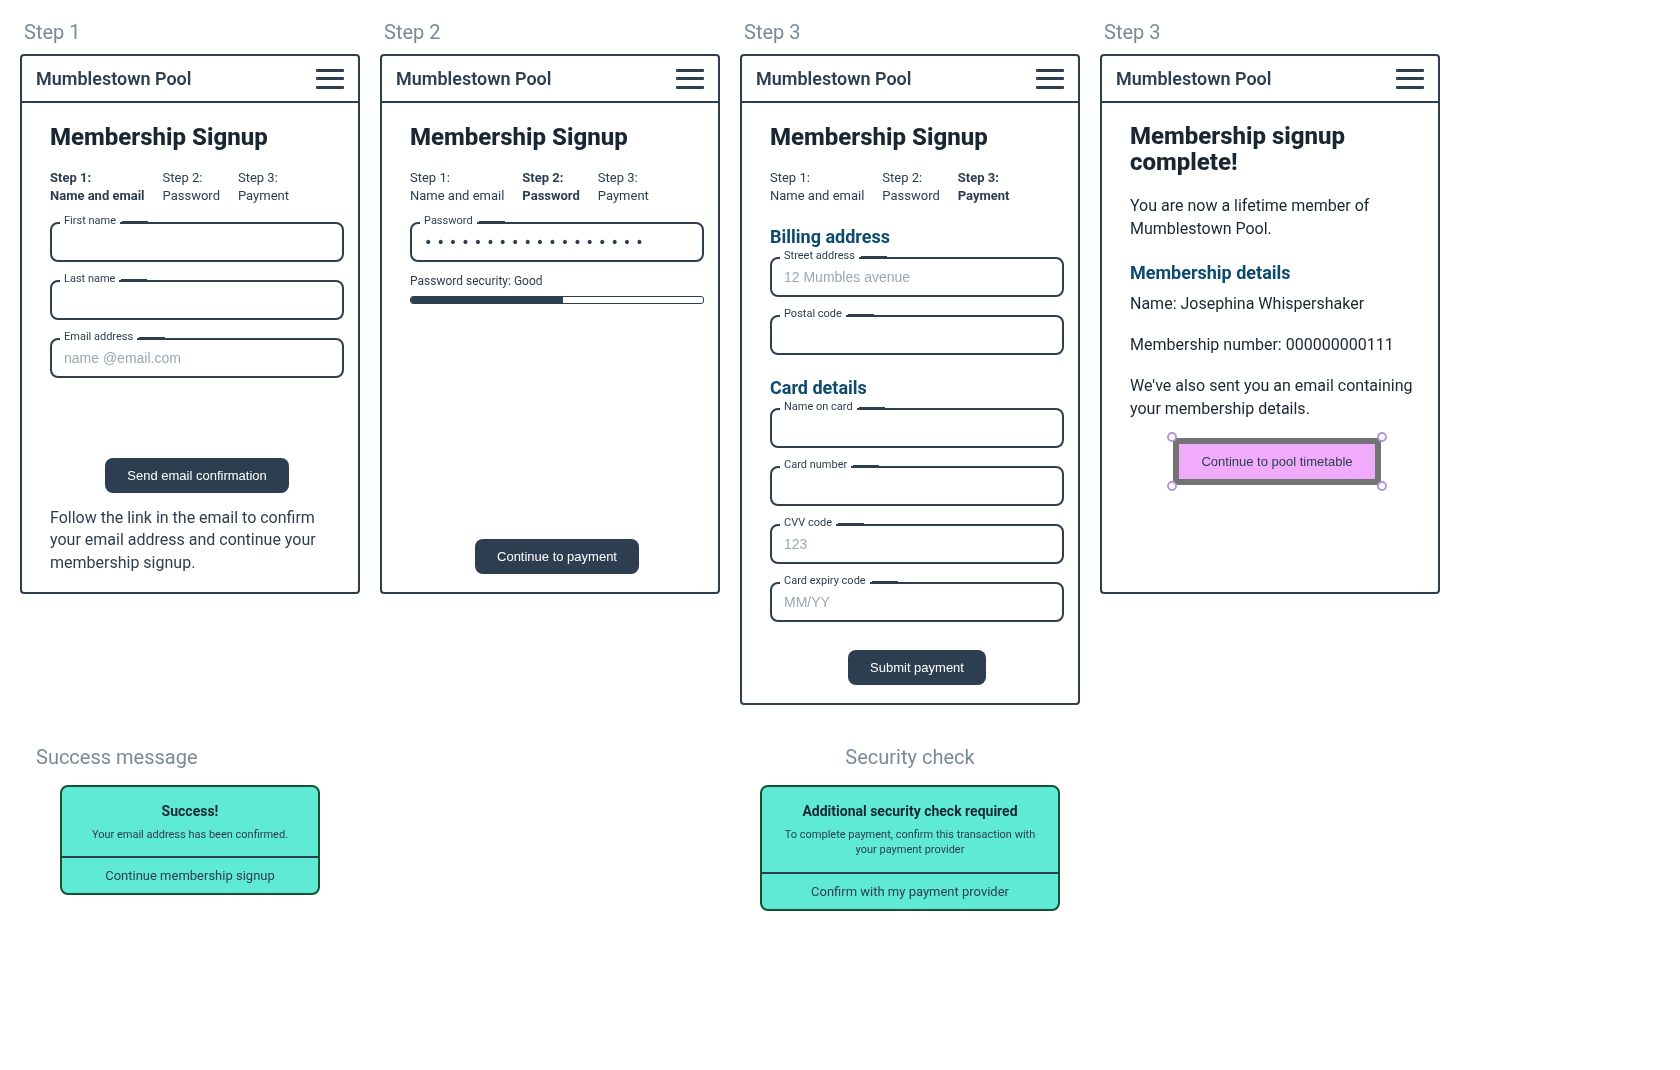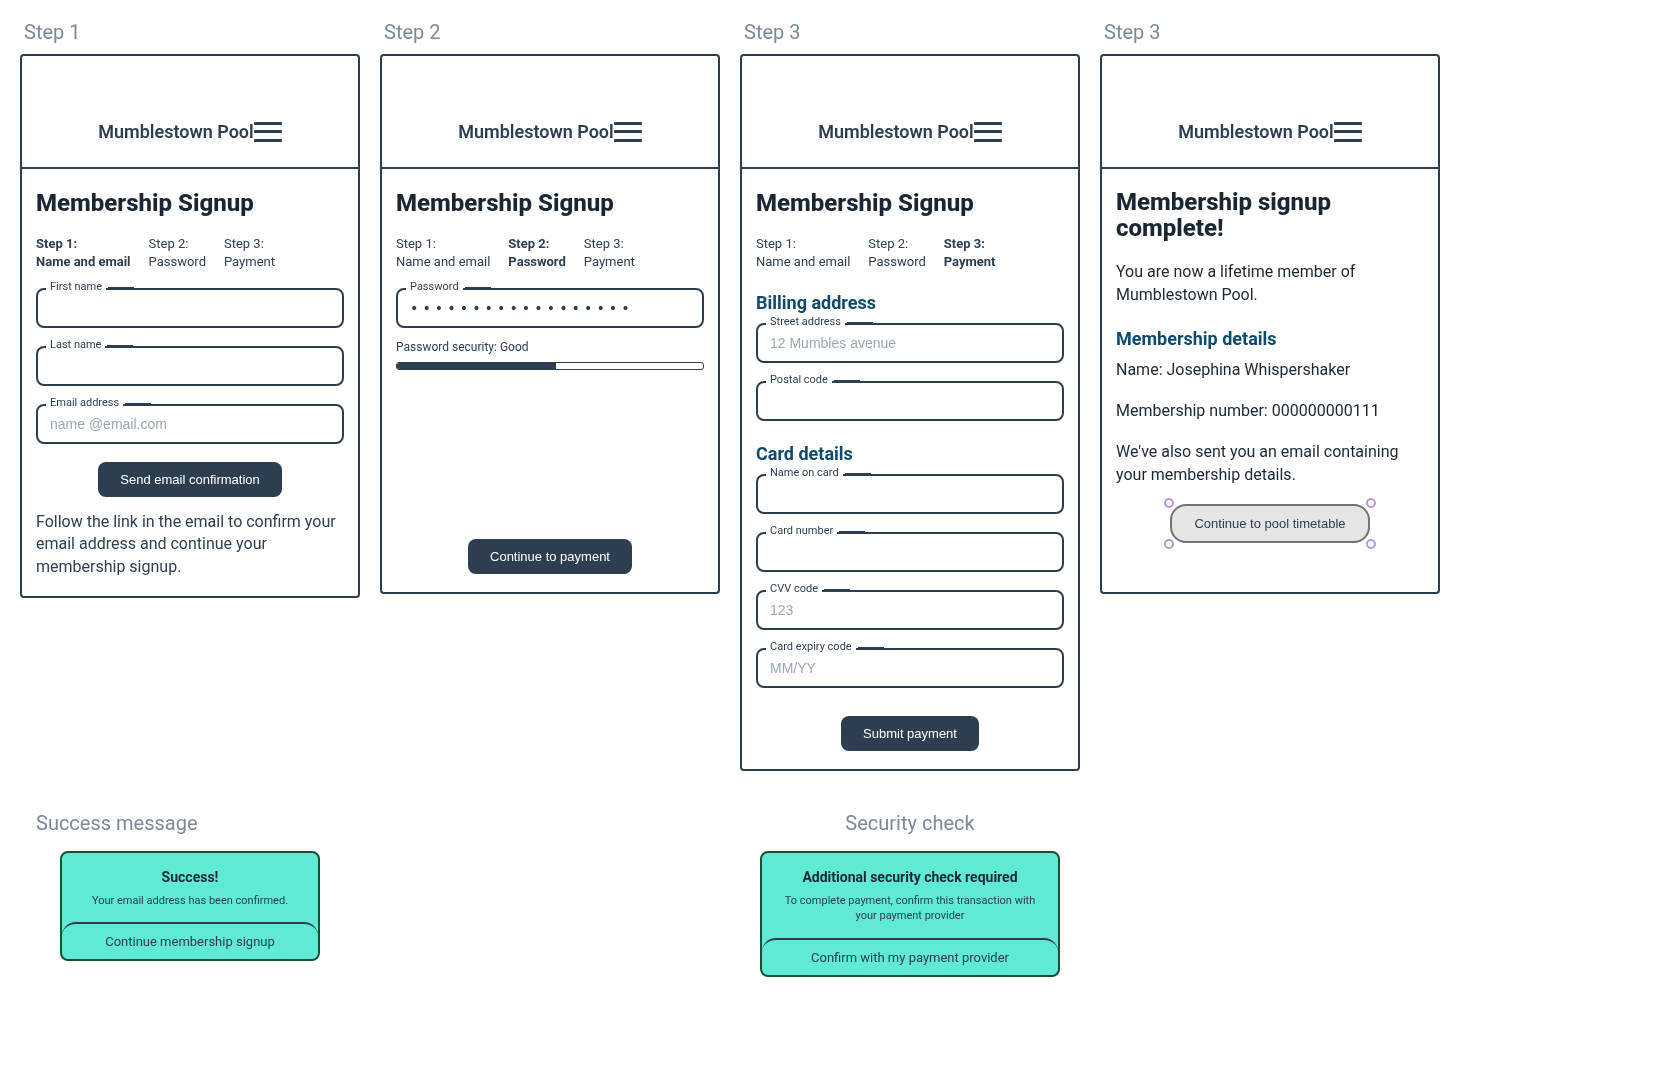--- a/index.html
+++ b/index.html
@@ -29,23 +29,22 @@
     display: flex;
     flex-direction: column;
     min-height: 540px;
     position: relative;
   }
   .phone.tall { min-height: 620px; }
   .topbar {
     border-bottom: 2px solid #2c3e50;
     display: flex;
     align-items: center;
-    justify-content: center;
-    padding: 25px 14px;
-    margin-top: 40px;
+    justify-content: space-between;
+    padding: 12px 14px;
   }
   .app-title {
     font-size: 18px;
     font-weight: 600;
     color: #2c3e50;
   }
   .hamburger {
     width: 28px;
     height: 20px;
     display: flex;
@@ -53,21 +52,21 @@
     justify-content: space-between;
     cursor: pointer;
   }
   .hamburger span {
     display: block;
     height: 3px;
     background: #2c3e50;
     border-radius: 1px;
   }
   .content {
-    padding: 20px 14px 18px 14px;
+    padding: 20px 14px 18px 28px;
     display: flex;
     flex-direction: column;
     flex: 1;
   }
   .page-heading {
     font-size: 24px;
     font-weight: 800;
     color: #1a2733;
     margin-bottom: 18px;
   }
@@ -170,24 +169,24 @@
     line-height: 1.45;
     margin-bottom: 18px;
   }
   .detail-line {
     font-size: 16px;
     color: #1a2733;
     line-height: 1.4;
     margin-bottom: 18px;
   }
   .ghost-btn {
-    border: 2px solid #737373;
-    background: #e5e5e5;
-    color: #2c3e50;
-    border-radius: 16px;
+    border: 6px solid #737373;
+    background: #f0abfc;
+    color: #2c3e50;
+    border-radius: 0;
     padding: 10px 22px;
     font-size: 13px;
     cursor: pointer;
     align-self: center;
     position: relative;
   }
   .sel-handle {
     position: absolute;
     width: 10px; height: 10px;
     border: 2px solid #b497d6;
@@ -229,21 +228,20 @@
     color: #2c3e50;
     line-height: 1.4;
   }
   .callout-action {
     border-top: 2px solid #2c3e50;
     padding: 10px;
     text-align: center;
     font-size: 13px;
     color: #2c3e50;
     cursor: pointer;
-    border-radius: 14px;
   }
   .bottom-row {
     display: grid;
     grid-template-columns: repeat(4, 340px);
     gap: 20px;
     justify-content: start;
     margin-top: 0;
   }
   .centerer { display:flex; flex-direction:column; align-items:center; }
 </style>

